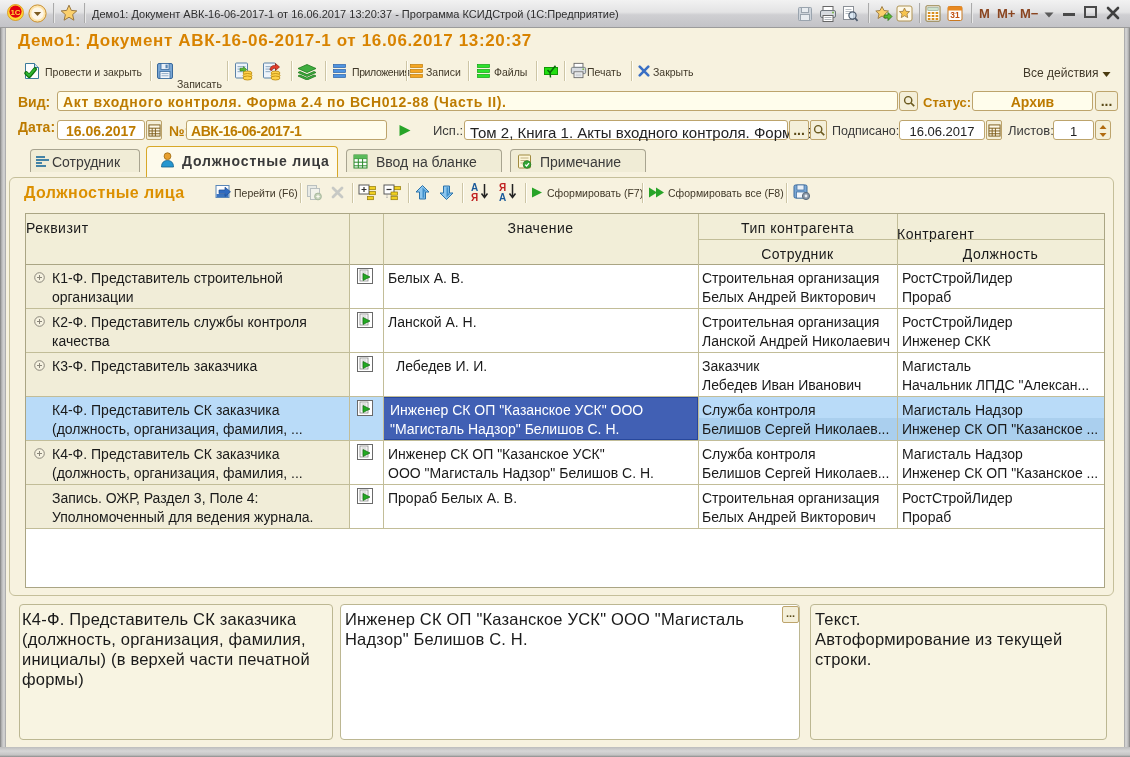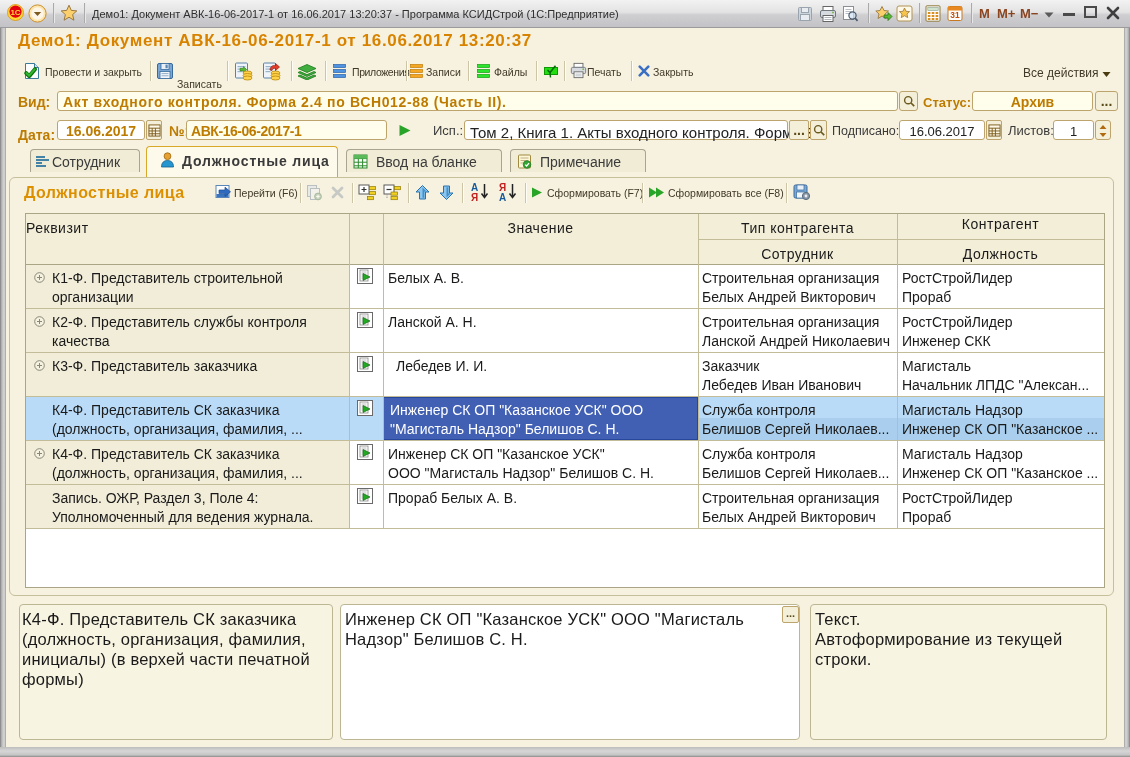--- a/index.html
+++ b/index.html
@@ -228,21 +228,21 @@
   </div>
   <div class="abs olabel" style="left:923px;top:5px;font-size:13px;">Статус:</div>
   <div class="abs field" style="left:972px;top:1px;width:121px;height:20px;">
     <div class="abs olabel" style="left:0;right:0;top:2px;text-align:center;">Архив</div>
   </div>
   <div class="abs btn" style="left:1095px;top:1px;width:23px;height:20px;">
     <div class="abs" style="left:0;right:0;top:1px;text-align:center;color:#5a4a18;font-weight:bold;">...</div>
   </div>
 </div>
 <div class="abs" id="row2" style="left:0;top:119px;width:1130px;height:24px;">
-  <div class="abs olabel" style="left:18px;top:8px;">Дата:</div>
+  <div class="abs olabel" style="left:18px;top:0;">Дата:</div>
   <div class="abs field" style="left:57px;top:1px;width:88px;height:20px;background:#fff;">
     <div class="abs olabel" style="left:0;right:0;top:2px;text-align:center;">16.06.2017</div>
   </div>
   <div class="abs btn" style="left:146px;top:1px;width:16px;height:20px;border-radius:2px;">
     <svg class="abs" style="left:1px;top:3px;" width="13" height="13" viewBox="0 0 14 14">
       <rect x="1" y="1" width="12" height="12" fill="#fdf8e8" stroke="#7a5a18"></rect>
       <g stroke="#7a5a18" stroke-width="1">
           <line x1="1" y1="4.5" x2="13" y2="4.5"></line>
           <line x1="1" y1="7.5" x2="13" y2="7.5"></line>
           <line x1="1" y1="10.5" x2="13" y2="10.5"></line>
@@ -425,21 +425,21 @@
 
 <div class="abs" id="section"></div>
 
 <div class="abs" id="table" style="left:25px;top:213px;width:1080px;height:375px;border:1px solid #aaa584;background:#fff;">
 
   <div class="abs" style="left:0;top:0;width:1078px;height:51px;background:#f2eed8;border-bottom:1px solid #aaa584;"></div>
   <div class="abs" style="left:0;top:0;width:1078px;height:51px;color:#1a1a1a;letter-spacing:0.5px;">
     <div class="abs" style="left:0;top:6px;width:323px;">Реквизит</div>
     <div class="abs" style="left:357px;top:6px;width:315px;text-align:center;">Значение</div>
     <div class="abs" style="left:672px;top:6px;width:199px;text-align:center;">Тип контрагента</div>
-    <div class="abs" style="left:871px;top:2px;width:207px;text-align:center;">Контрагент</div>
+    <div class="abs" style="left:871px;top:12px;width:207px;text-align:left;">Контрагент</div>
     <div class="abs" style="left:672px;top:25px;width:406px;height:1px;background:#c2bd98;"></div>
     <div class="abs" style="left:672px;top:32px;width:199px;text-align:center;">Сотрудник</div>
     <div class="abs" style="left:871px;top:32px;width:207px;text-align:center;">Должность</div>
   </div>
 
   <div class="abs" style="left:323px;top:0;width:1px;height:51px;background:#c2bd98;"></div>
   <div class="abs" style="left:357px;top:0;width:1px;height:51px;background:#c2bd98;"></div>
   <div class="abs" style="left:672px;top:0;width:1px;height:51px;background:#c2bd98;"></div>
   <div class="abs" style="left:871px;top:0;width:1px;height:51px;background:#c2bd98;"></div>
 

